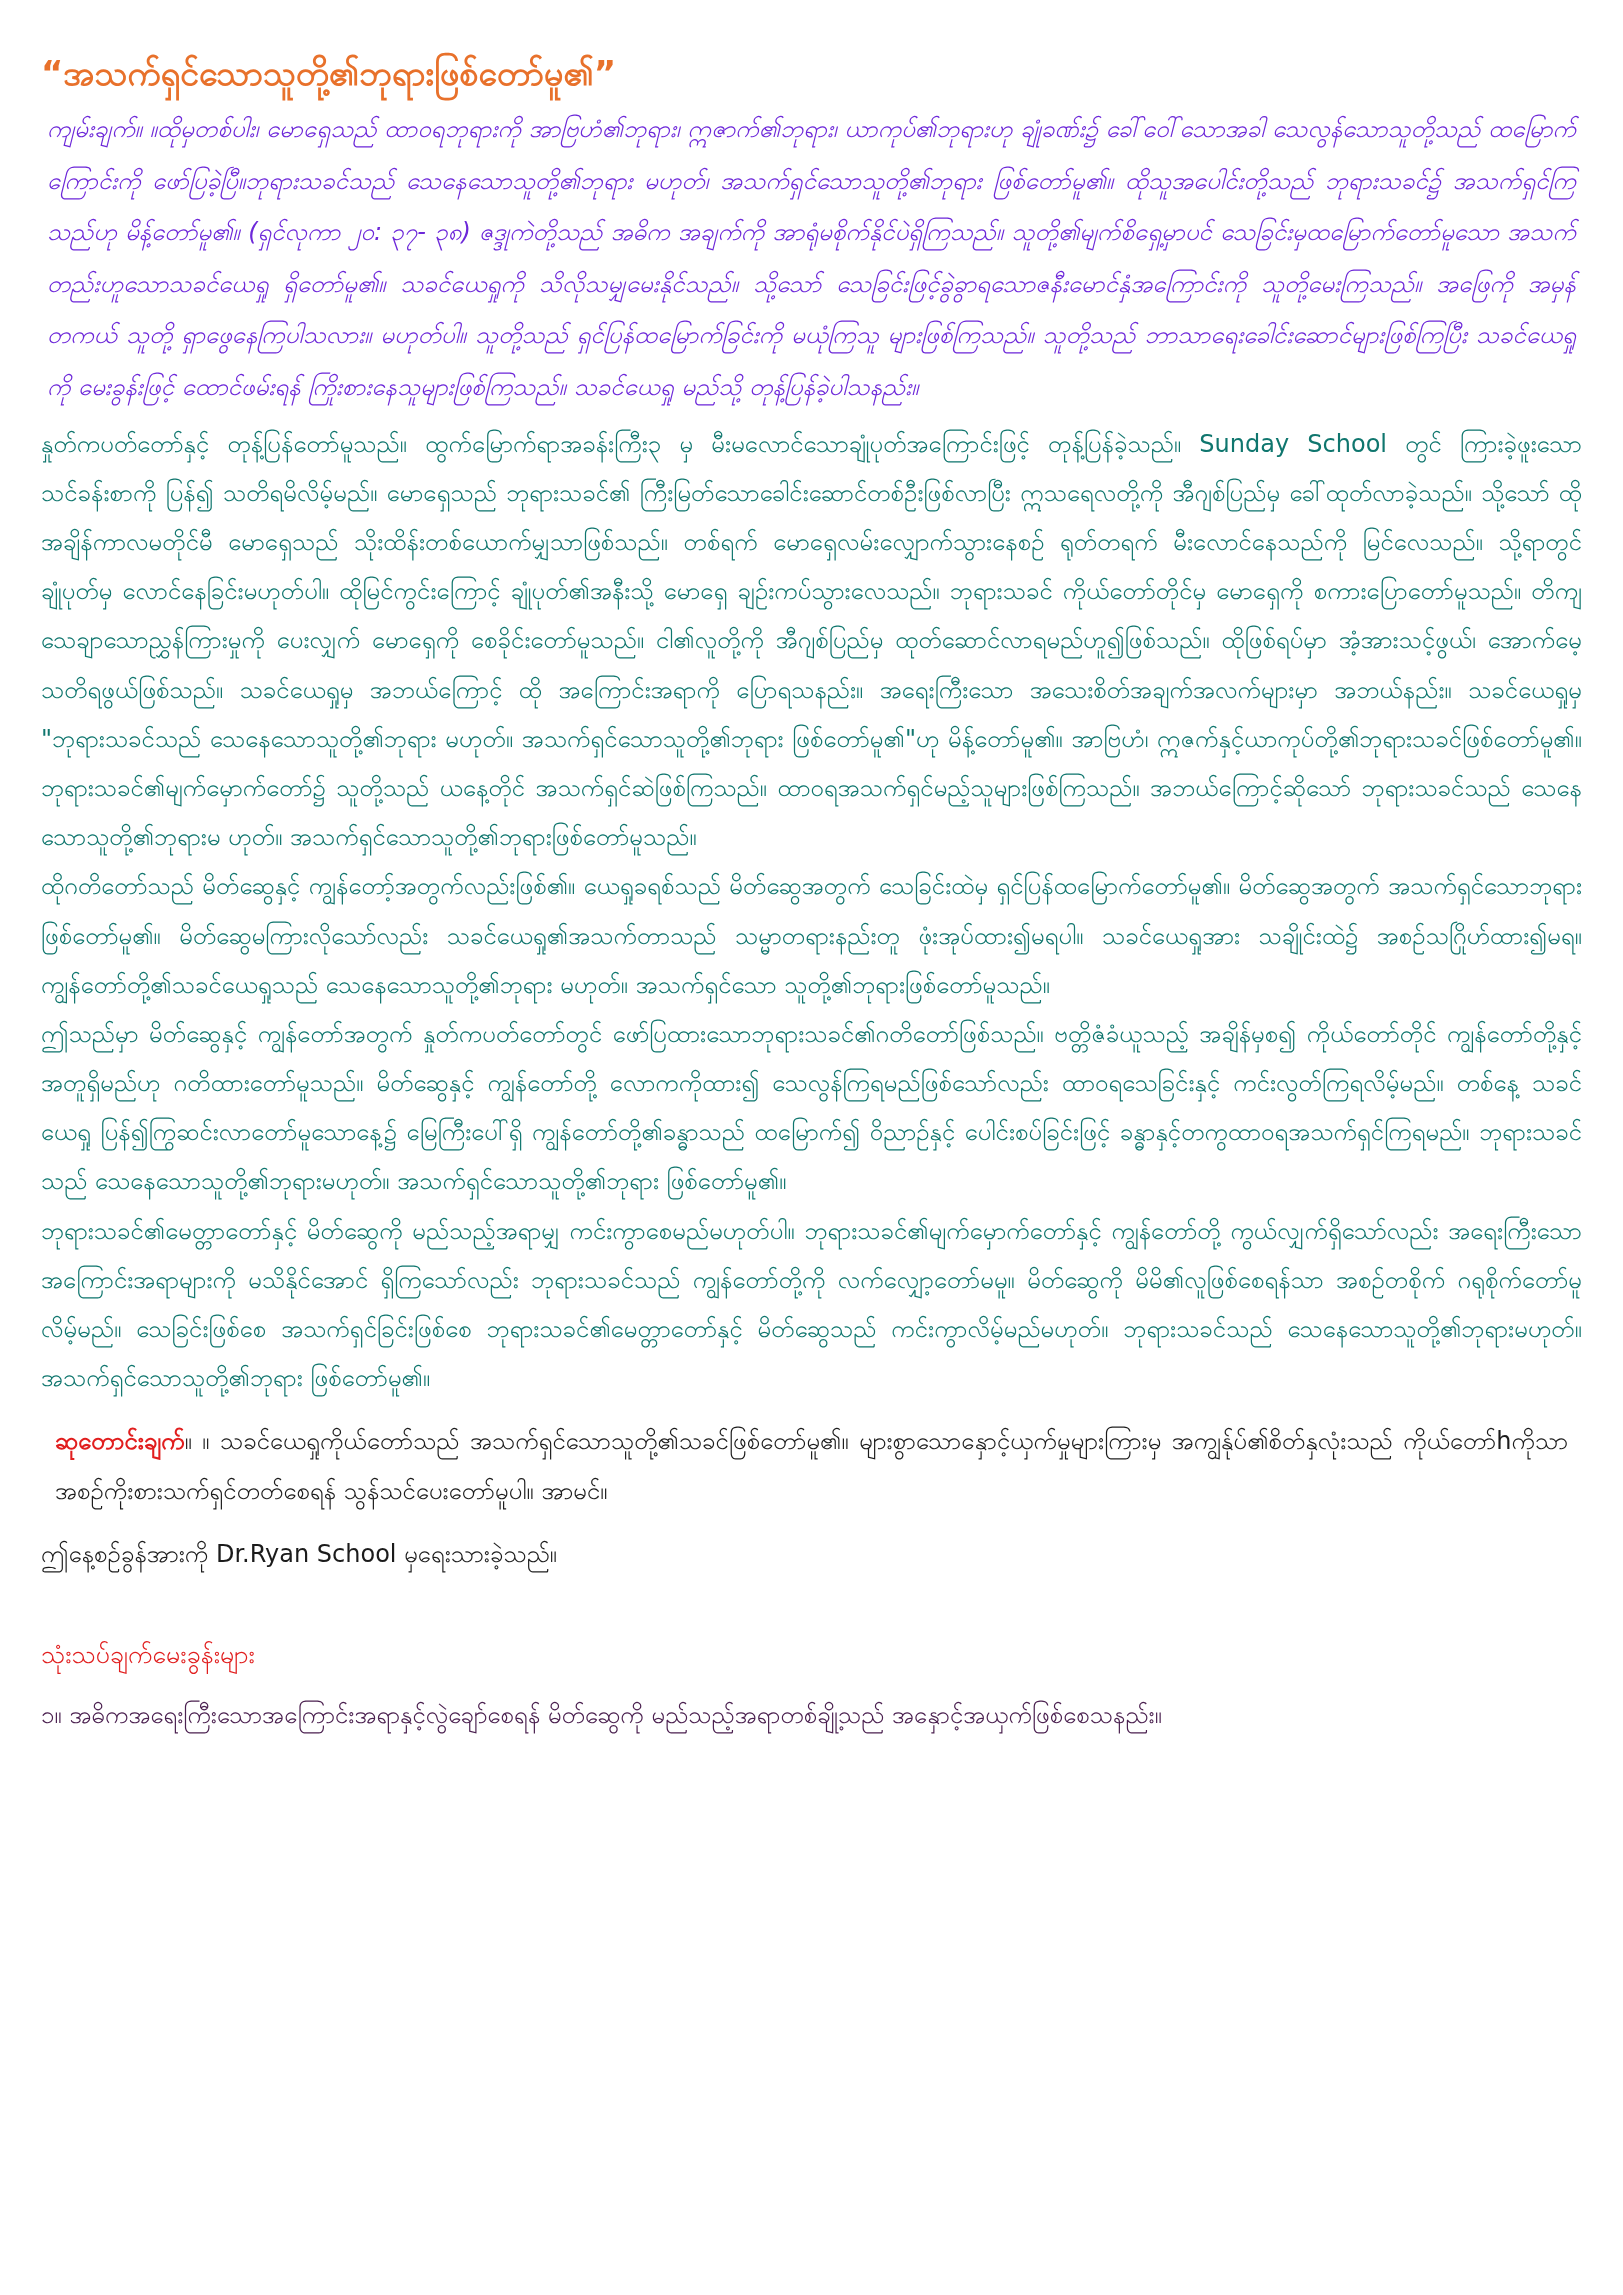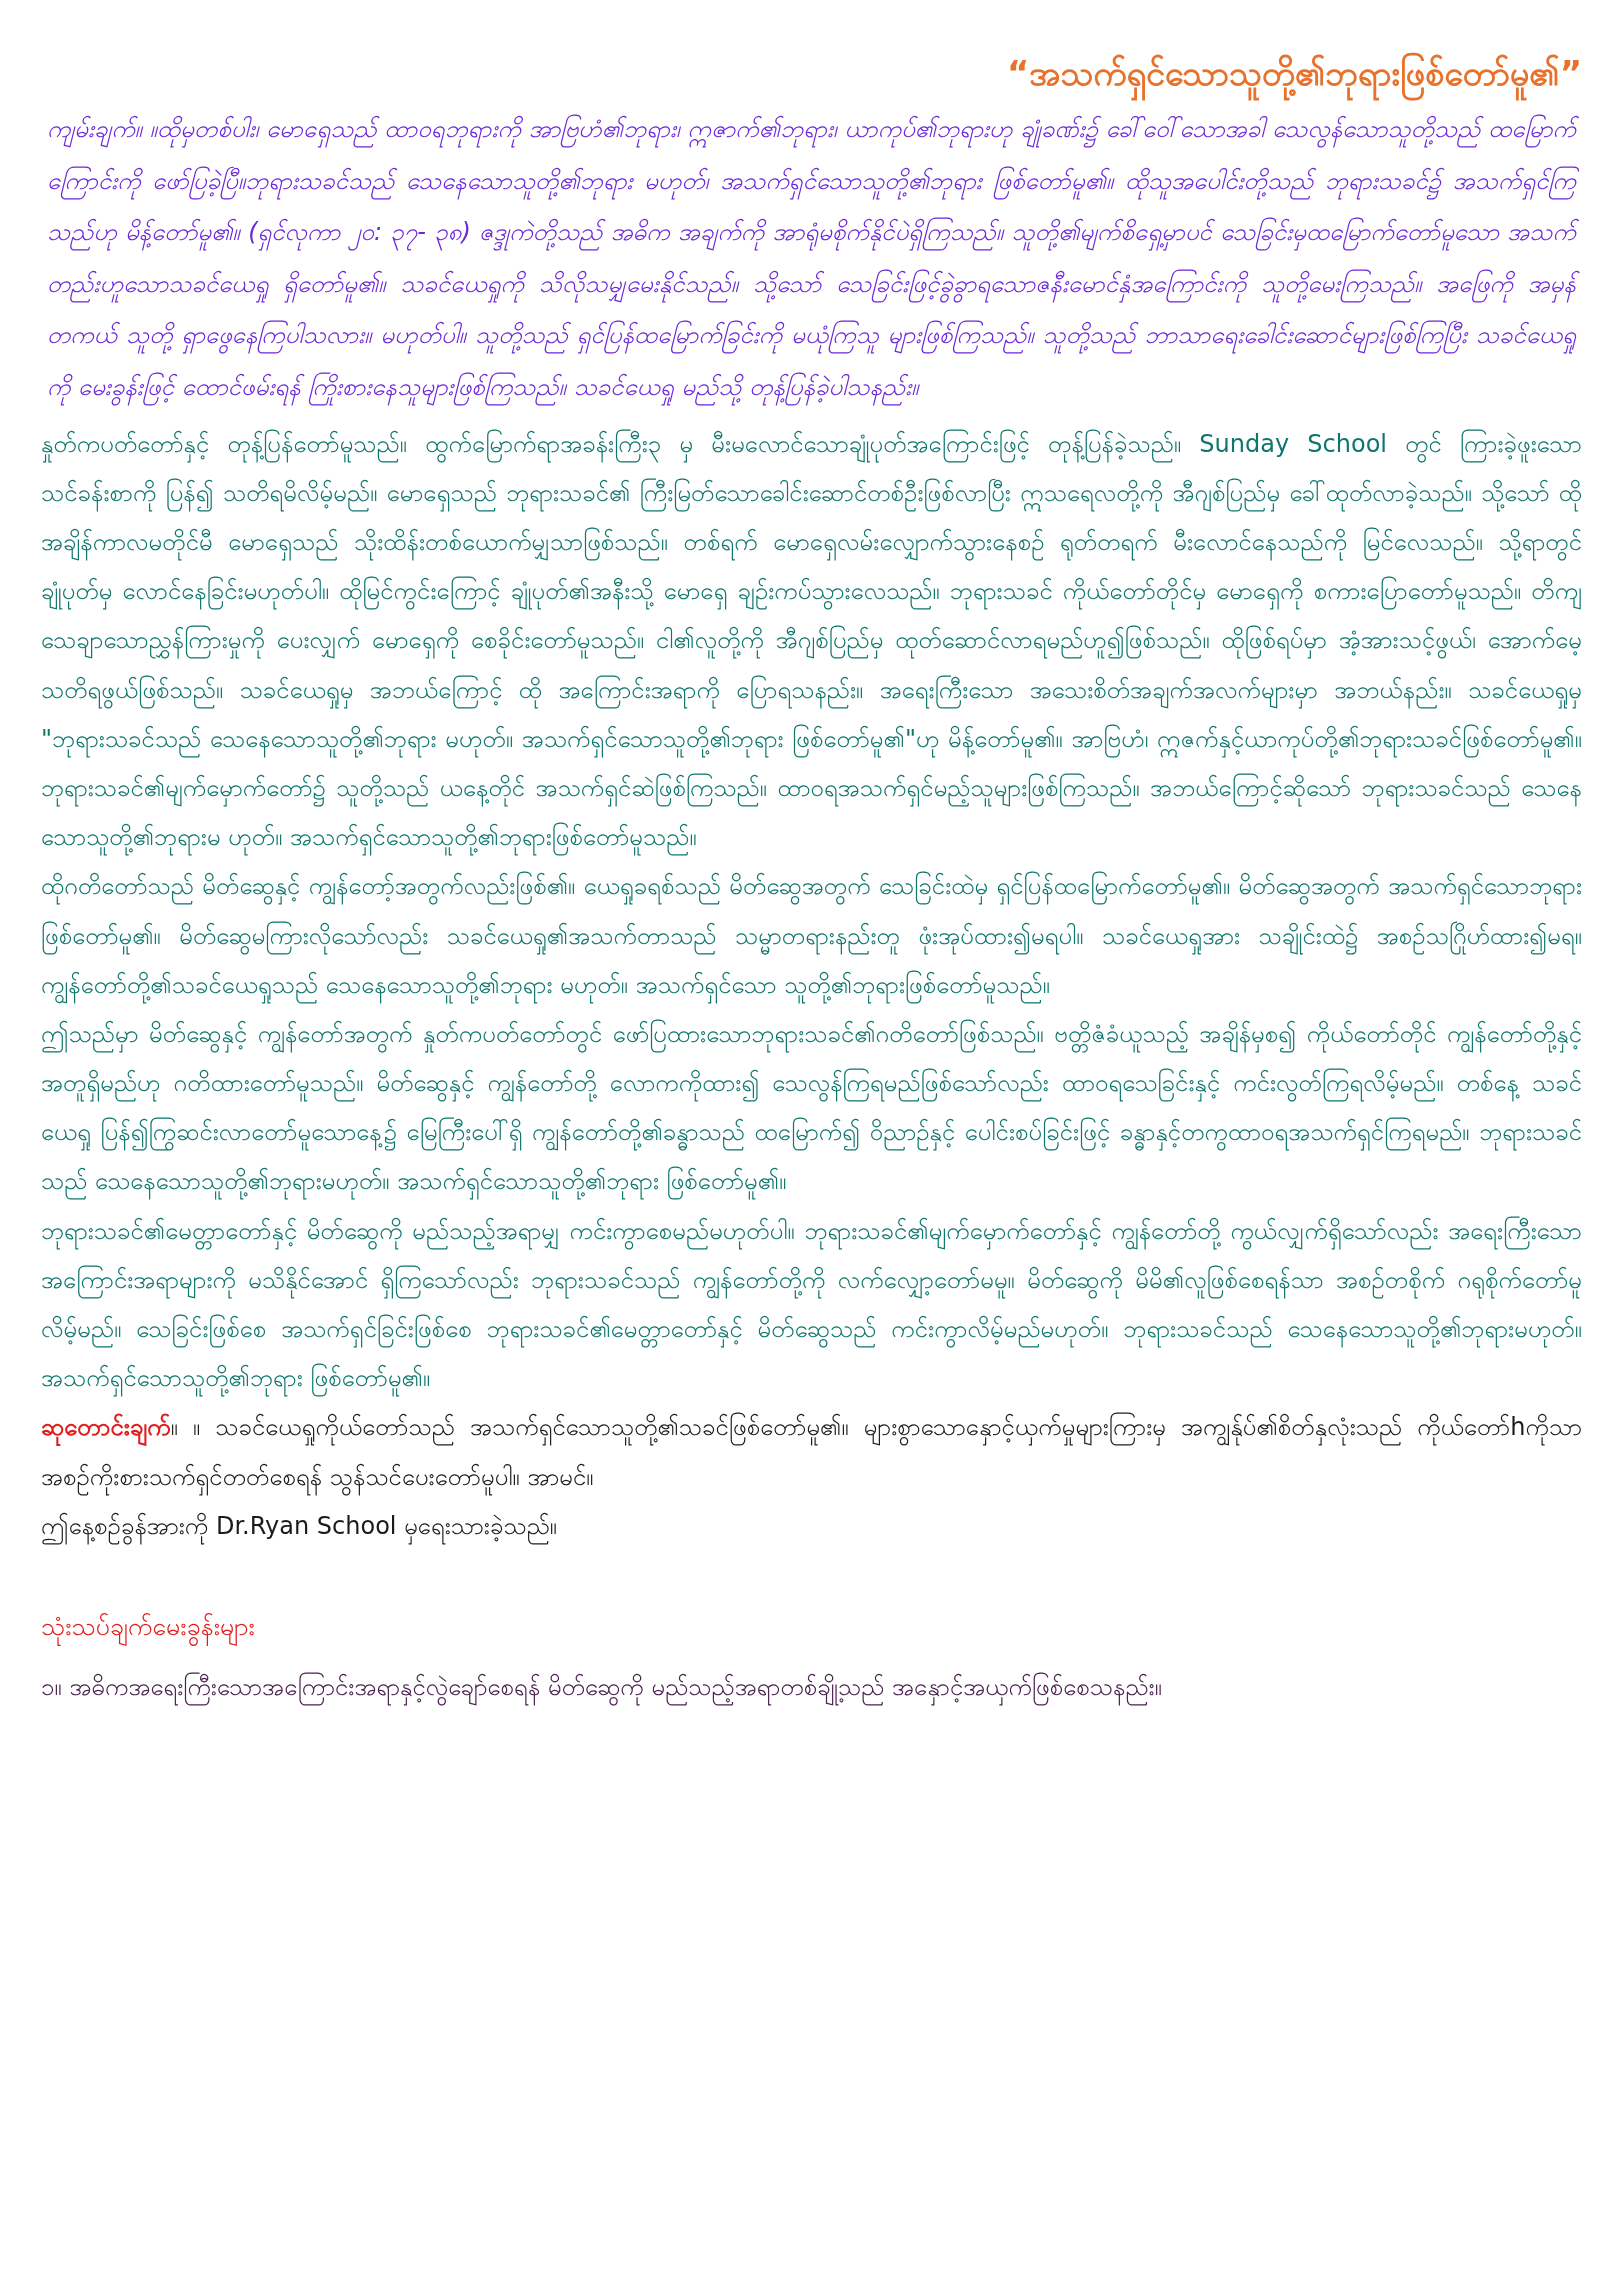--- a/index.html
+++ b/index.html
@@ -10,21 +10,21 @@
   .page {
     width: 1623px;
     min-height: 2295px;
     box-sizing: border-box;
     padding: 37px 41px 52px 41px;
     background: #ffffff;
     font-family: "DejaVu Sans", sans-serif;
   }
   .title {
     color: #E8712B;
-    text-align: right;
+    text-align: left;
     font-size: 34px;
     font-weight: bold;
     line-height: 1.4;
     margin: 13px 0 6.5px 0;
   }
   .date {
     color: #2B6B84;
     text-align: center;
     font-size: 23.6px;
     line-height: 1.5;
@@ -43,21 +43,21 @@
     font-size: 24px;
     line-height: 2.05;
     text-align: justify;
     margin: 0;
   }
   .prayer {
     color: #1b1b1b;
     font-size: 24px;
     line-height: 2.05;
     text-align: justify;
-    margin: 0;
+    margin: 14px;
   }
   .prayer-label {
     color: #E11E1E;
     font-weight: bold;
   }
   .plain {
     color: #1b1b1b;
     font-size: 24px;
     line-height: 2.05;
     text-align: left;

